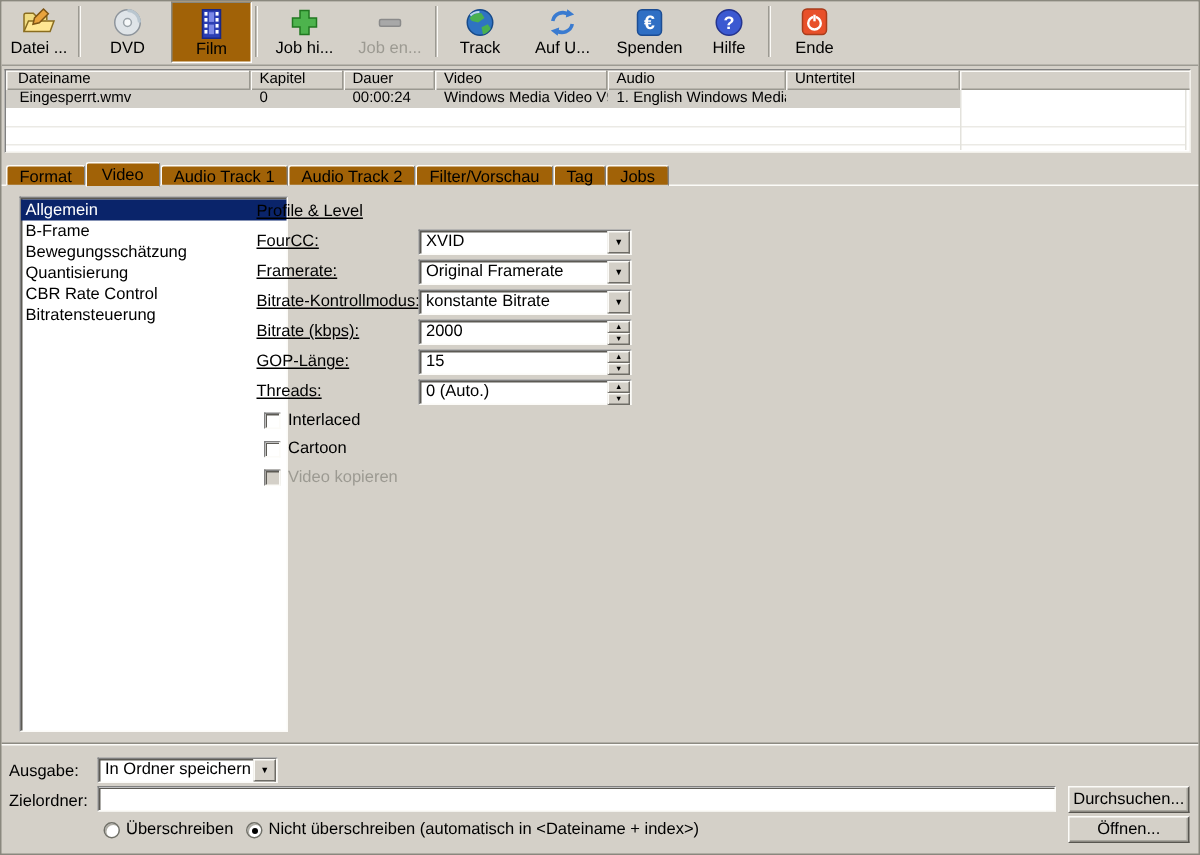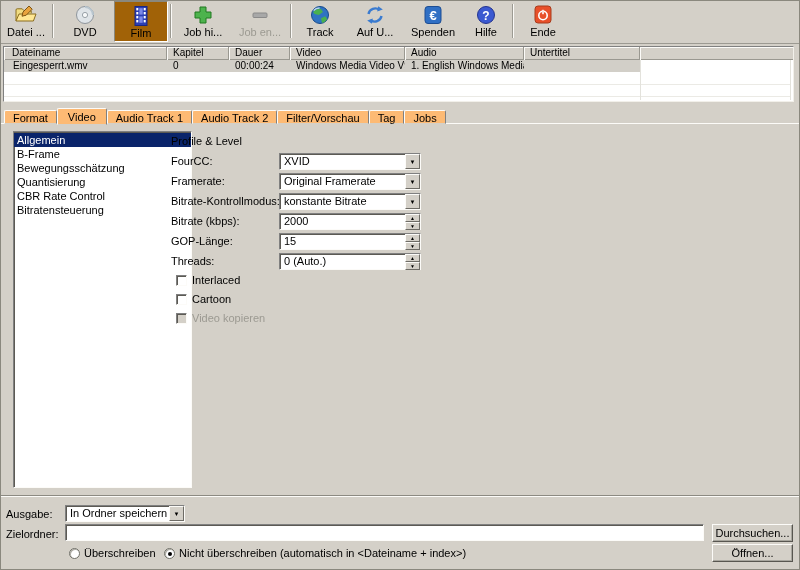--- a/index.html
+++ b/index.html
@@ -22,31 +22,31 @@
   .th.fill{flex:1;border-right:none;}
   .c0{width:163px;padding-left:8px;}.c1{width:62px;}.c2{width:61px;}.c3{width:115px;}.c4{width:119px;}.c5{width:116px;}
   .trow{position:absolute;left:0;top:13px;width:636px;height:12px;display:flex;background:#d2cfc8;}
   .td{font-size:10px;line-height:12px;color:#000;padding-left:6px;white-space:nowrap;overflow:hidden;}
   .td.c0{padding-left:9px;}
   .gridline{position:absolute;left:0;width:786px;height:1px;background:#ebeae5;}
   .vline{position:absolute;top:13px;bottom:1px;width:1px;background:#e3e2dc;}
 
   
   .tabstrip{position:absolute;left:3px;top:106px;height:17px;display:flex;align-items:flex-end;z-index:2;}
-  .tab{height:14px;padding:0 8px;font-size:11px;line-height:14px;background:#fdba74;border:1px solid;border-color:#fcfbf8 #808080 #d4d0c8 #fcfbf8;border-radius:2px 2px 0 0;margin-right:0px;position:relative;cursor:default;white-space:nowrap;}
+  .tab{height:14px;padding:0 8px;font-size:11px;line-height:14px;background:#a16207;border:1px solid;border-color:#fcfbf8 #808080 #d4d0c8 #fcfbf8;border-radius:2px 2px 0 0;margin-right:0px;position:relative;cursor:default;white-space:nowrap;}
   .tab.active{height:17px;line-height:16px;padding:0 10px;z-index:3;margin-bottom:-1px;border-bottom:1px solid #d4d0c8;}
   .pageline{position:absolute;left:0;top:122px;width:100%;height:1px;background:#fcfbf8;z-index:1;}
 
   
   .listbox{position:absolute;left:12px;top:130px;width:179px;height:357px;background:#fff;border:1px solid;border-color:#808080 #fcfbf8 #fcfbf8 #808080;box-shadow:inset 1px 1px 0 #5c5a54;padding-top:1px;}
   .litem{height:14px;font-size:11px;line-height:14px;padding-left:3px;color:#000;white-space:nowrap;overflow:hidden;cursor:default;}
   .litem.selected{background:#0a246a;color:#fff;}
 
   
-  .flabel{position:absolute;left:170px;height:17px;font-size:11px;line-height:17px;color:#000;white-space:nowrap;}
+  .flabel{position:absolute;left:170px;height:17px;font-size:11px;line-height:17px;color:#000;white-space:nowrap;text-decoration:underline;}
   .control{position:absolute;left:278px;width:142px;height:17px;background:#fff;border:1px solid;border-color:#808080 #fcfbf8 #fcfbf8 #808080;box-shadow:inset 1px 1px 0 #5c5a54;display:flex;}
   .cval{flex:1;font-size:11px;line-height:15px;padding-left:4px;white-space:nowrap;overflow:hidden;}
   .cbtn{width:15px;background:#d4d0c8;border:1px solid;border-color:#fcfbf8 #6e6c66 #6e6c66 #fcfbf8;font-size:6px;color:#000;display:flex;align-items:center;justify-content:center;cursor:default;}
   .spincol{width:15px;display:flex;flex-direction:column;}
   .spincol .cbtn{width:15px;flex:1;font-size:5px;}
 
   .chkrow{position:absolute;left:175px;display:flex;align-items:center;height:13px;}
   .chkbox{width:11px;height:11px;background:#fff;border:1px solid;border-color:#808080 #fcfbf8 #fcfbf8 #808080;box-shadow:inset 1px 1px 0 #5c5a54;}
   .chklabel{font-size:11px;margin-left:5px;line-height:13px;color:#000;white-space:nowrap;}
   .chkrow.disabled .chklabel{color:#9c9a92;}

